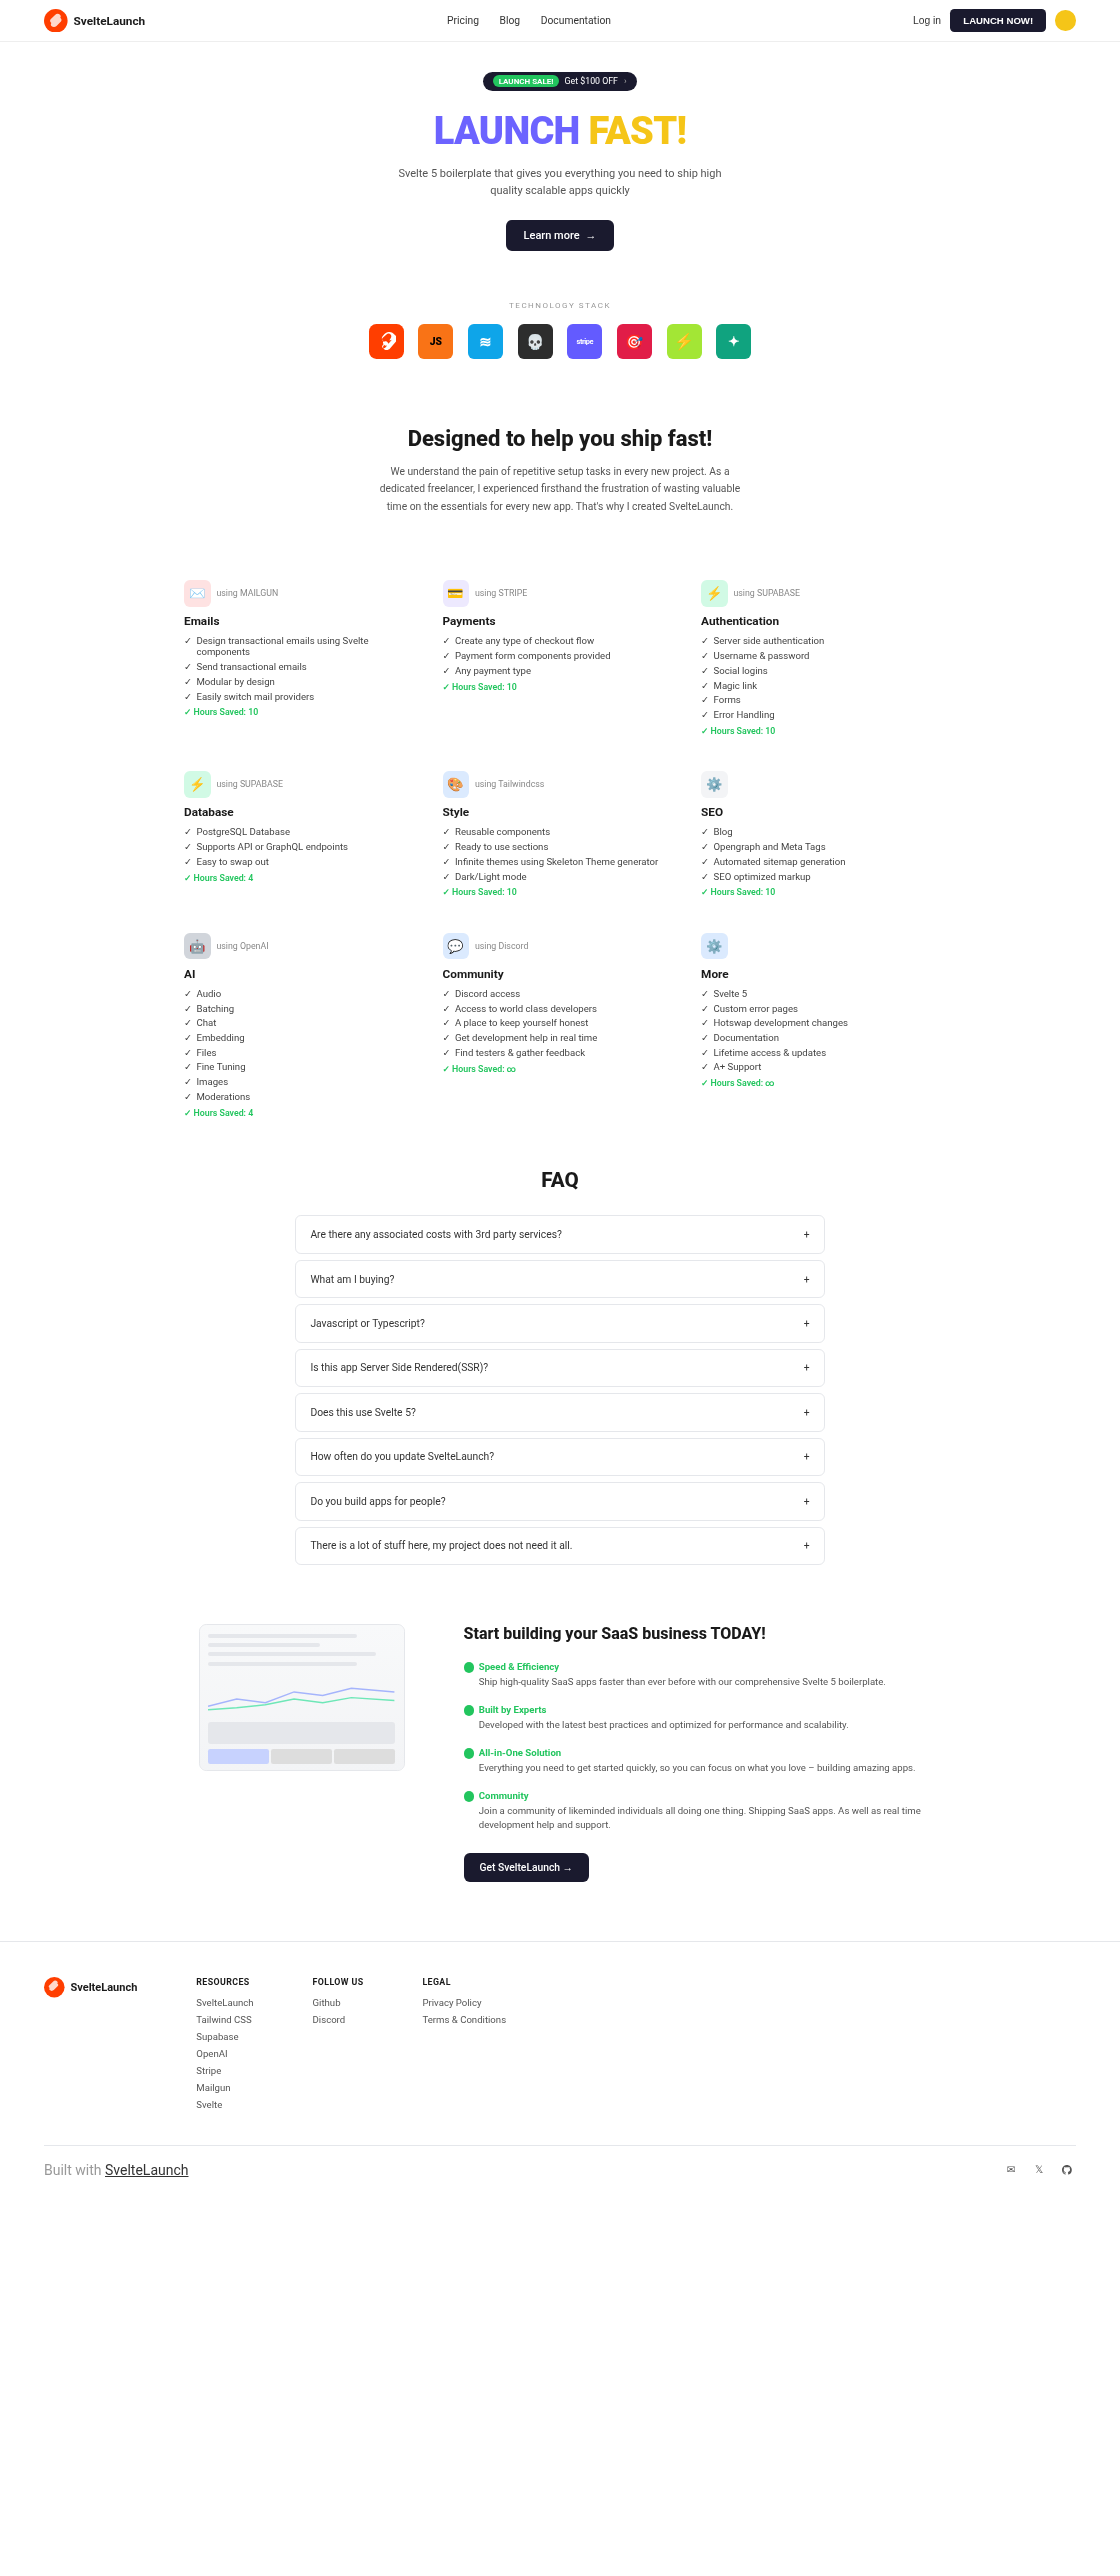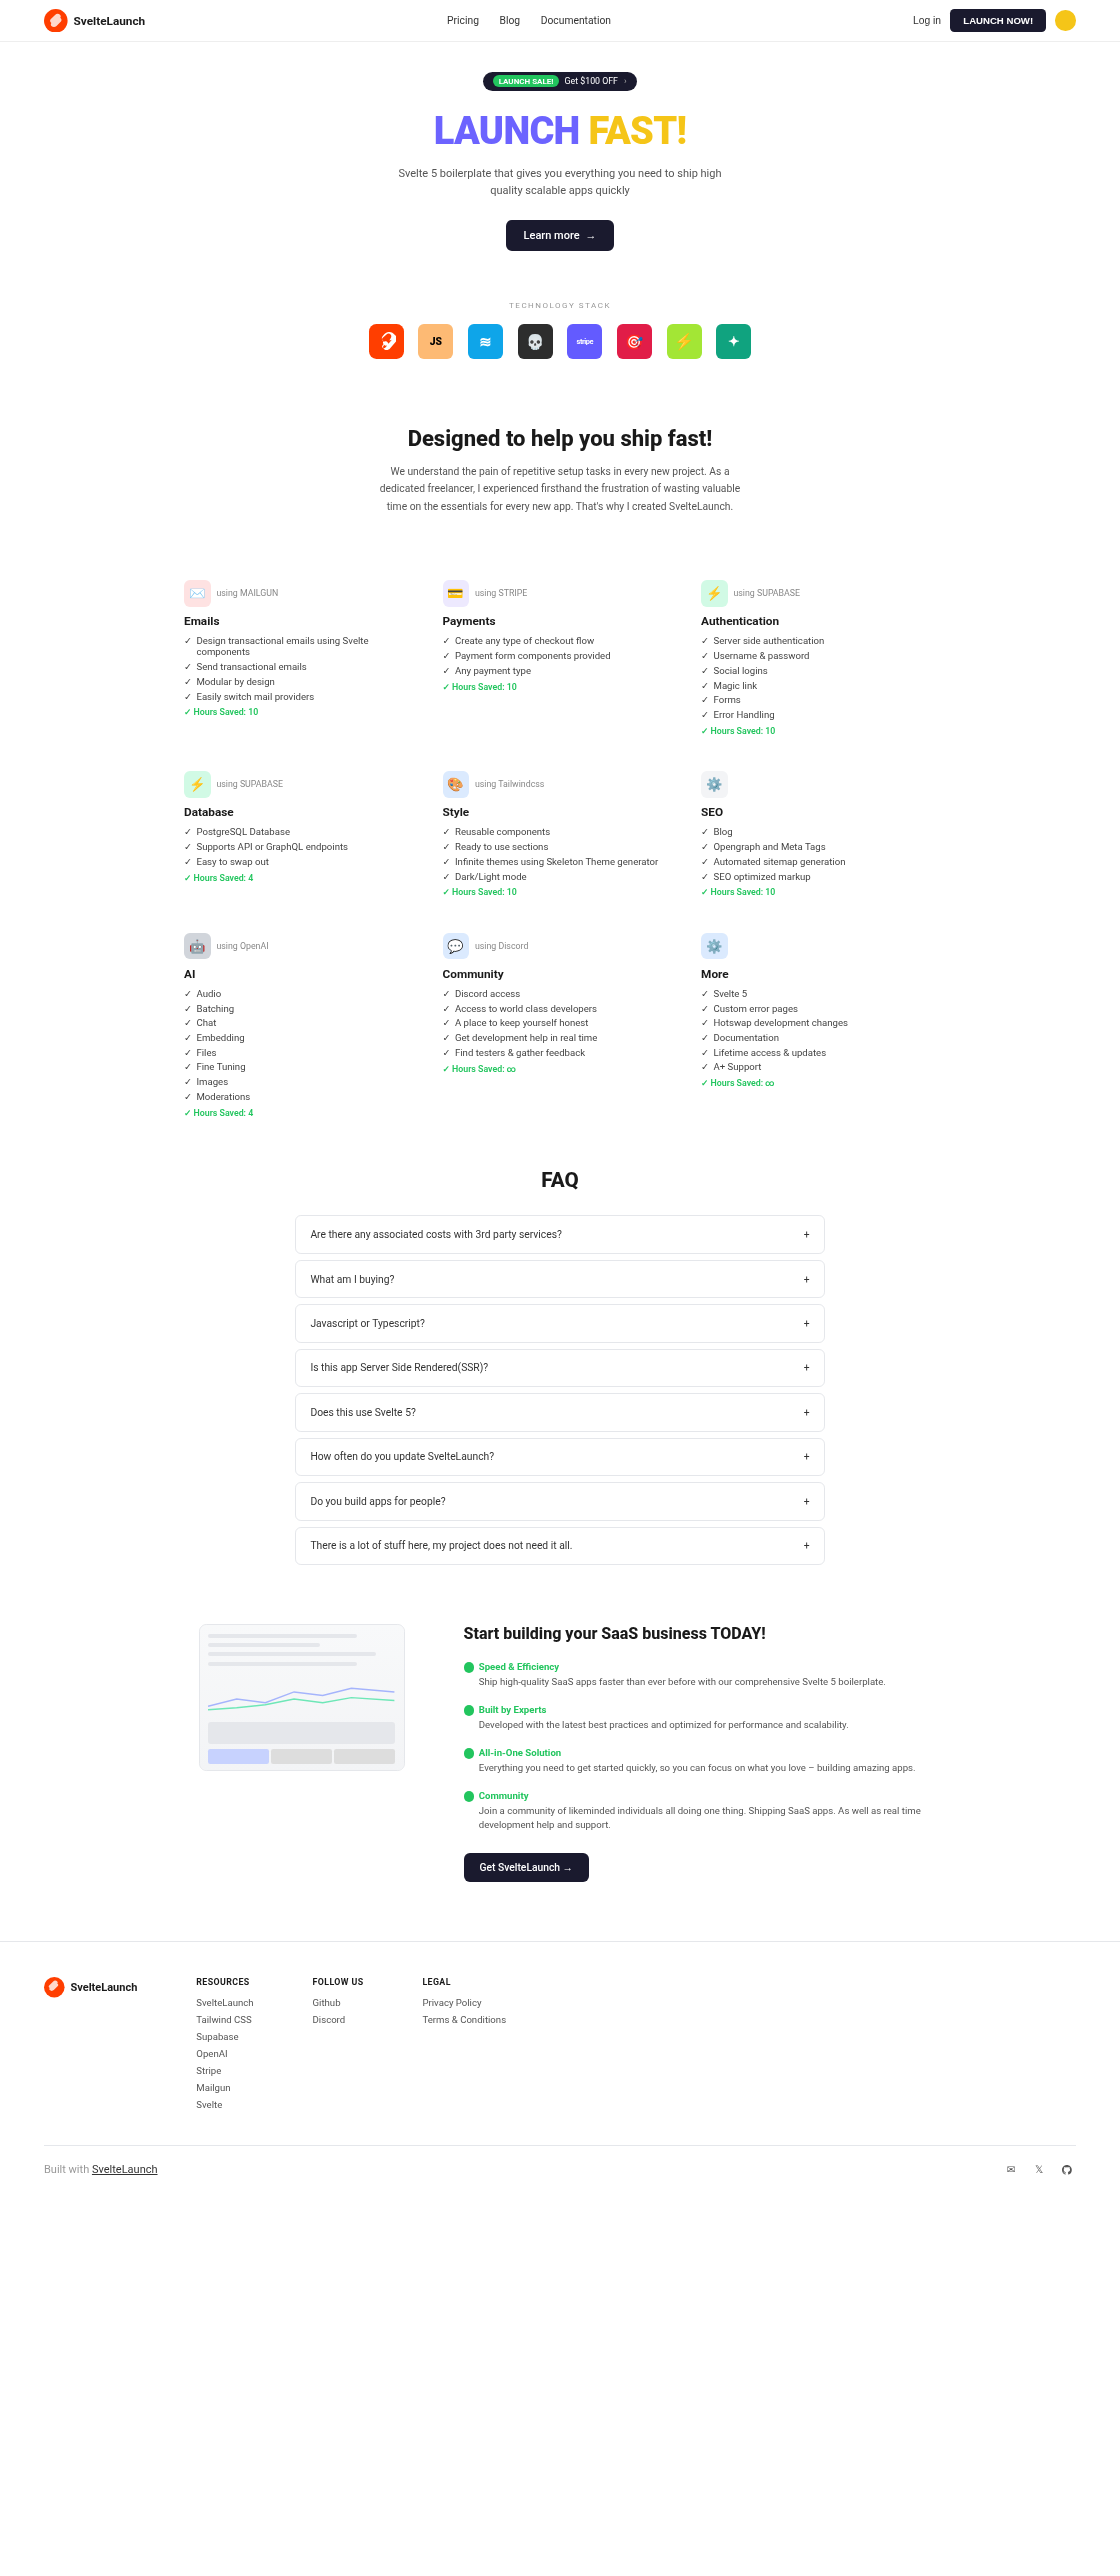--- a/index.html
+++ b/index.html
@@ -77,21 +77,21 @@
 
     
     footer { background: #fff; border-top: 0.7px solid #e5e7eb; padding: 35px 44px 14.7px; }
     .footer-top { display: flex; gap: 59px; margin-bottom: 29.5px; }
     .footer-brand { display: flex; align-items: center; gap: 5.9px; font-weight: 700; font-size: 11px; }
     .footer-brand-icon { width: 20.6px; height: 20.6px; }
     .footer-cols { display: flex; gap: 59px; flex: 1; }
     .footer-col h4 { font-size: 8.8px; font-weight: 700; color: #1a1a1a; margin-bottom: 10.3px; text-transform: uppercase; letter-spacing: 0.4px; }
     .footer-col a { display: block; font-size: 9.6px; color: #555; text-decoration: none; margin-bottom: 5.9px; }
     .footer-bottom { display: flex; justify-content: space-between; align-items: center; padding-top: 14.7px; border-top: 0.7px solid #e5e7eb; }
-    .footer-built { font-size: 11px; color: #999; }
+    .footer-built { font-size: 14px; color: #999; }
     .footer-built a { color: #333; text-decoration: underline; }
     .footer-social { display: flex; gap: 10.3px; }
     .social-icon { width: 17.7px; height: 17.7px; display: flex; align-items: center; justify-content: center; font-size: 10.3px; color: #555; }
   </style>
 </head>
 <body>
 
 <nav>
   <div class="nav-logo">
     <svg class="nav-logo-icon" viewBox="0 0 32 32" fill="none">
@@ -133,21 +133,21 @@
 <section class="tech-stack">
   <p class="tech-label">TECHNOLOGY STACK</p>
   <div class="tech-icons">
 
     <div class="tech-icon" style="background:#ff3e00; color:#fff; border-radius:7.4px;">
       <svg width="20.6" height="20.6" viewBox="0 0 24 24" fill="white">
           <path d="M20.5 2C17.4-1 12.3-.6 9.6 2.7L7.5 5.3C6.2 7 6.8 9.5 8.6 10.5c-.8 1.3-.6 3 .5 4.1l.5.5C7.7 16.2 7.8 18.7 9.5 20c2 1.6 5 1.3 6.8-.7l7.2-8.5c1.7-2 1.4-5-.5-6.5zm-8 14.3l-1.5 1.8c-.8 1-2.3 1.1-3.2.2-.9-.8-.9-2.2 0-3l1-1.2c.2.4.5.8.9 1.1.8.7 1.8.9 2.8.6v.5zm6-7.2l-4 4.7c-.3-1.5-1.5-2.7-3-3-.9-.2-1.8 0-2.5.6L7.5 9.9c-.8-1 -.6-2.5.4-3.2L12.2 3c1.3-1.5 3.5-1.5 4.8-.2 1.2 1.3 1.2 3.2-.4 5.5-.4.5-.8 1-1 1.5z"></path>
         </svg>
     </div>
 
-    <div class="tech-icon" style="background:#fdba74; color:#000; font-size:10.3px; font-weight:900; border-radius:5.9px;">JS</div>
+    <div class="tech-icon" style="background:#f97316; color:#000; font-size:10.3px; font-weight:900; border-radius:5.9px;">JS</div>
 
     <div class="tech-icon" style="background:#0ea5e9; color:#fff; border-radius:5.9px; font-size:14.7px;">≋</div>
 
     <div class="tech-icon" style="background:#2d2d2d; color:#fff; border-radius:5.9px; font-size:14.7px;">💀</div>
 
     <div class="tech-icon" style="background:#635bff; color:#fff; border-radius:5.9px; font-size:7.4px; font-weight:700; letter-spacing:-0.4px;">stripe</div>
 
     <div class="tech-icon" style="background:#e11d48; color:#fff; border-radius:5.9px; font-size:14.7px;">🎯</div>
 
     <div class="tech-icon" style="background:#a3e635; color:#1a1a1a; border-radius:5.9px; font-size:16px;">⚡</div>

